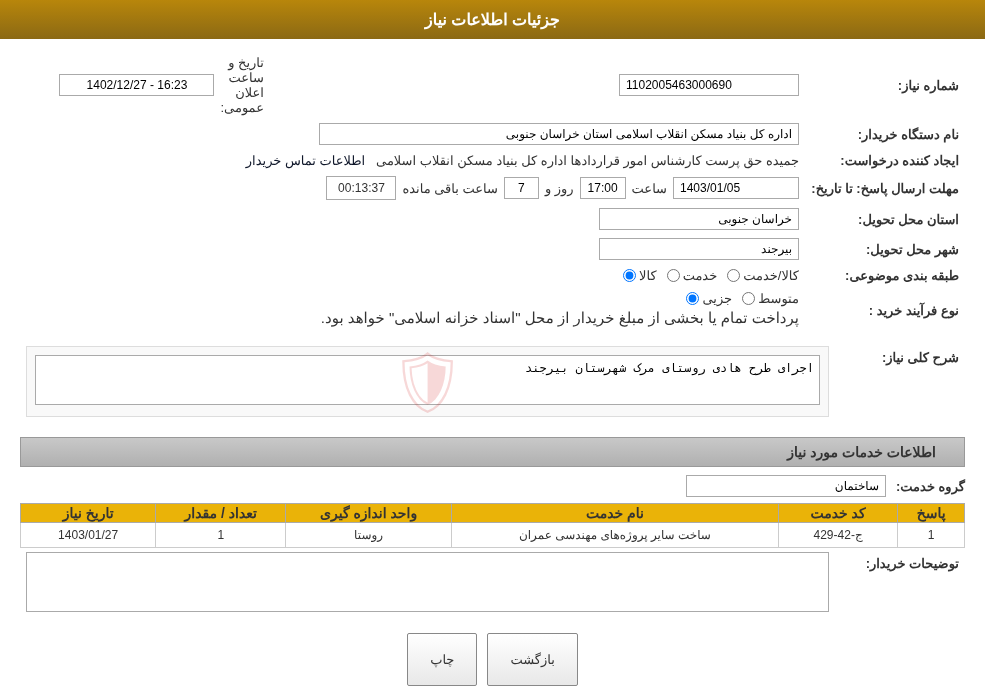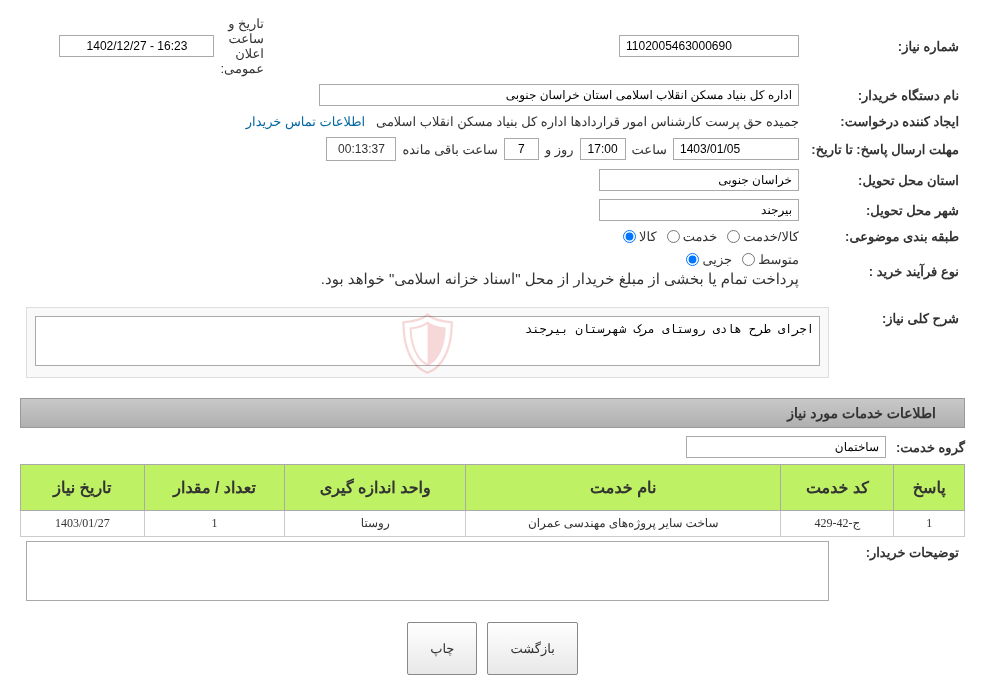--- a/index.html
+++ b/index.html
@@ -72,21 +72,21 @@
       background: linear-gradient(to bottom, #c8c8c8, #b0b0b0);
       border: 1px solid #999;
       padding: 6px 28px;
       font-weight: bold;
       font-size: 14px;
       color: #333;
       margin: 10px 0 8px 0;
       text-align: right;
     }
     .blue-link {
-      color: #0369a1;
+      color: #0f172a;
       text-decoration: none;
     }
     .radio-group {
       display: flex;
       gap: 10px;
       direction: rtl;
       align-items: center;
     }
     .radio-item {
       display: flex;
@@ -118,33 +118,32 @@
       text-align: right;
       font-size: 12px;
       resize: none;
     }
     .services-table {
       width: 100%;
       border-collapse: collapse;
       margin-top: 6px;
     }
     .services-table th {
-      background: #bef264;
-      border: 1px solid #aaa;
-      padding: 13px 8px;
+      background: #eab308;
+      border: 1px solid #aaa;
+      padding: 1px 8px;
       text-align: center;
-      font-size: 16px;
+      font-size: 14px;
     }
     .services-table td {
       border: 1px solid #ccc;
       padding: 5px 16px;
       text-align: center;
       font-size: 12px;
       background: #fff;
-      font-family: Liberation Serif, serif;
     }
     .buyer-notes-area {
       border: 1px solid #aaa;
       background: #fff;
       width: 100%;
       min-height: 60px;
       padding: 5px;
       direction: rtl;
       text-align: right;
       font-size: 12px;
@@ -206,20 +205,23 @@
       color: #333;
       direction: rtl;
       padding: 3px 0;
     }
   </style>
 </head>
 <body>
 
 <div class="page-container">
 
+  <div class="header-bar">
+    <span>جزئیات اطلاعات نیاز</span>
+  </div>
 
   <div class="content-area">
 
     <table class="info-table">
 
       <tbody>
           <tr>
         <td class="label-cell">شماره نیاز:</td>
         <td class="value-cell">
           <input class="input-box input-small" type="text" style="width: 180px; direction: ltr; text-align: left;" readonly="" value="1102005463000690">

